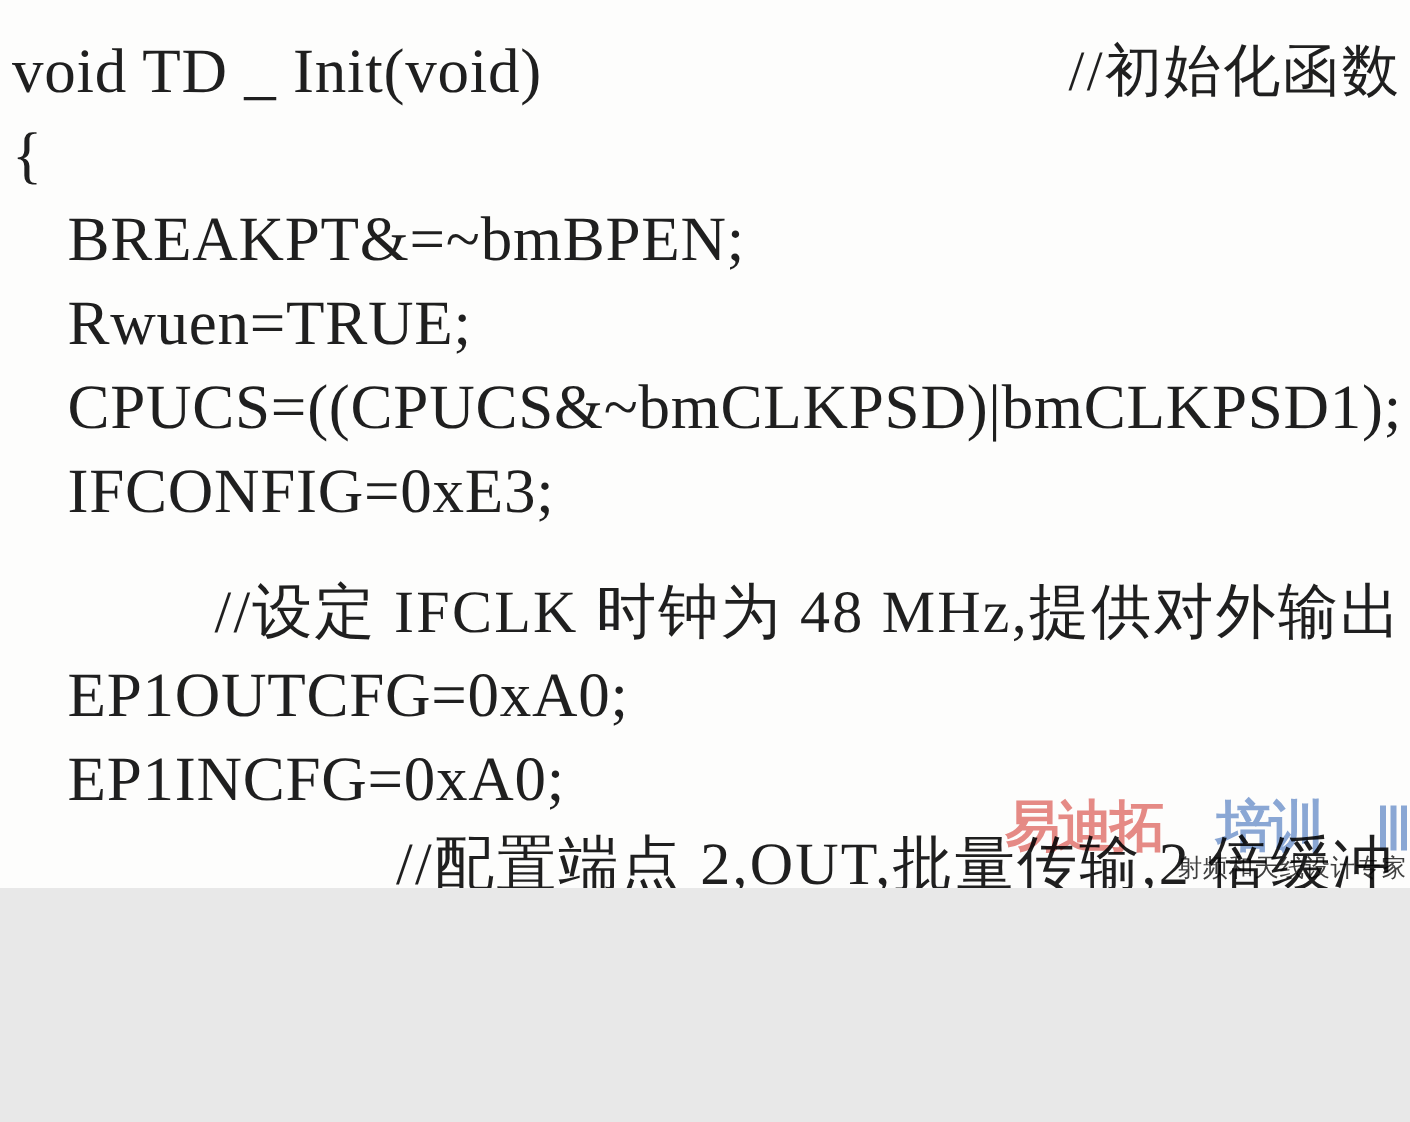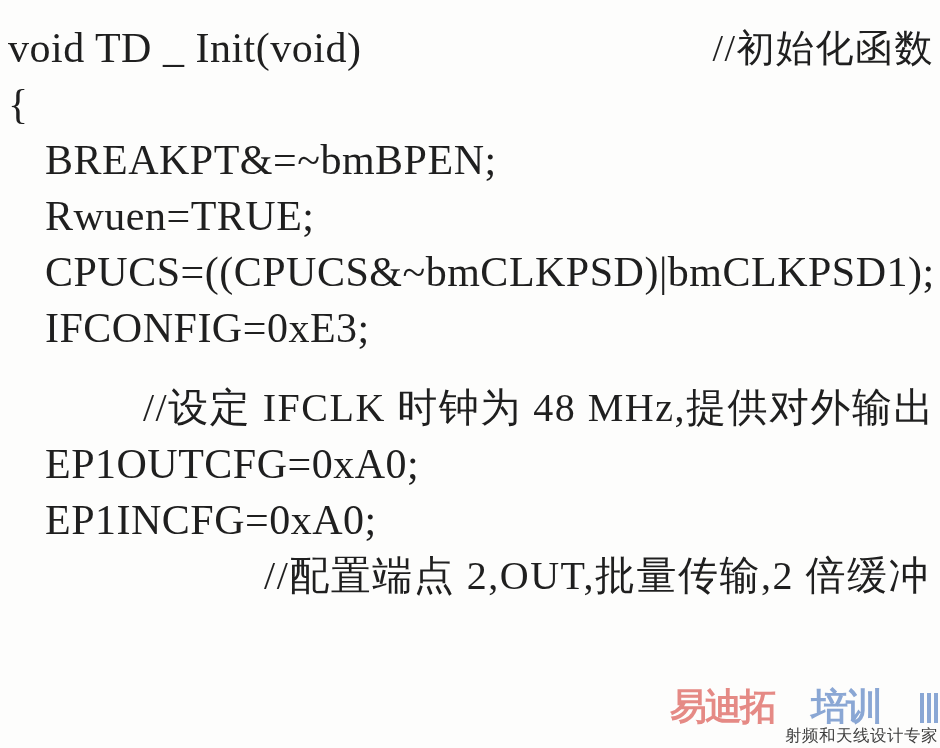--- a/index.html
+++ b/index.html
@@ -3,21 +3,21 @@
 <meta charset="utf-8">
 <style>
   html, body {
     margin: 0;
     padding: 0;
     background: #e8e8e8;
   }
   .page {
     position: relative;
     width: 940px;
-    height: 748px;
+    height: 592px;
     background: #fdfdfc;
     overflow: hidden;
     font-family: "Liberation Serif", "DejaVu Serif", serif;
     color: #1f1f1f;
   }
   .lines {
     padding-top: 20px;
   }
   .line {
     height: 56px;

